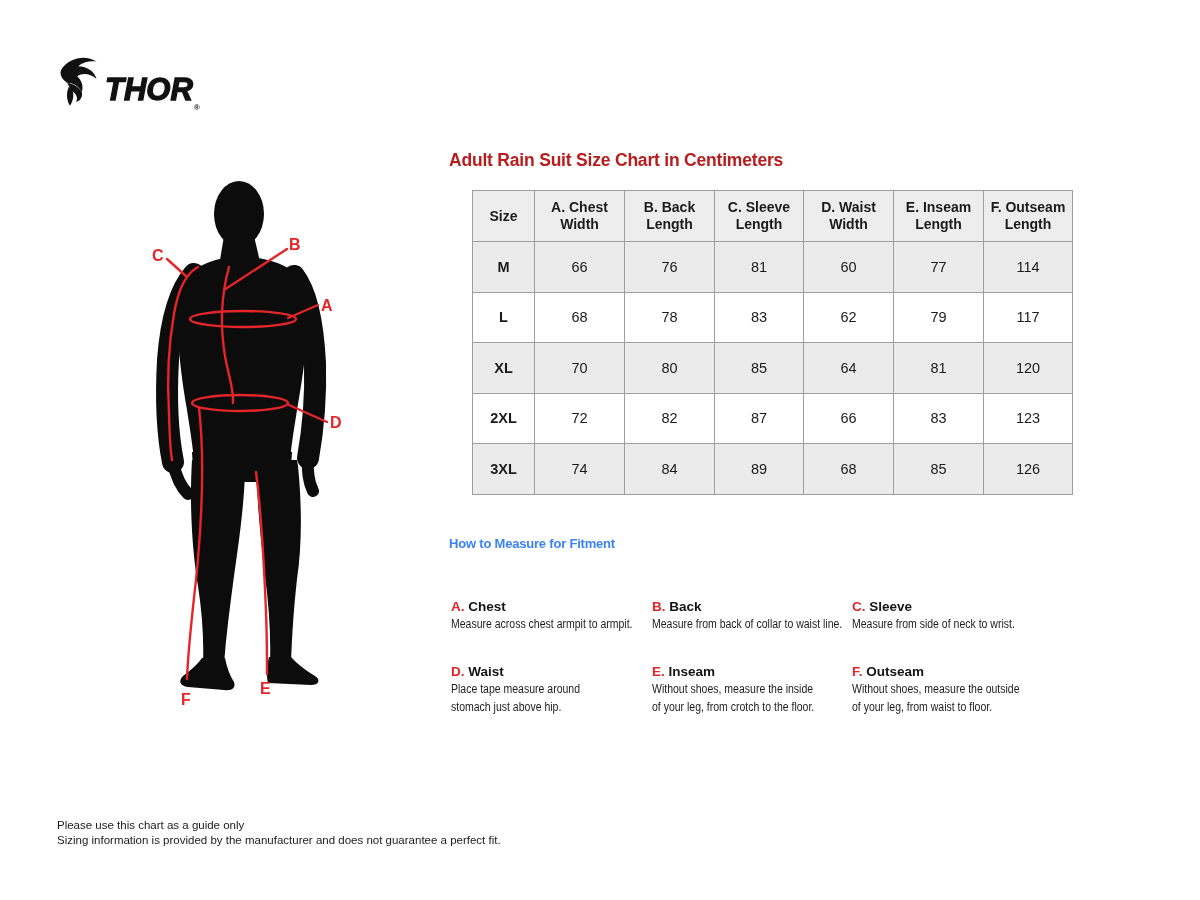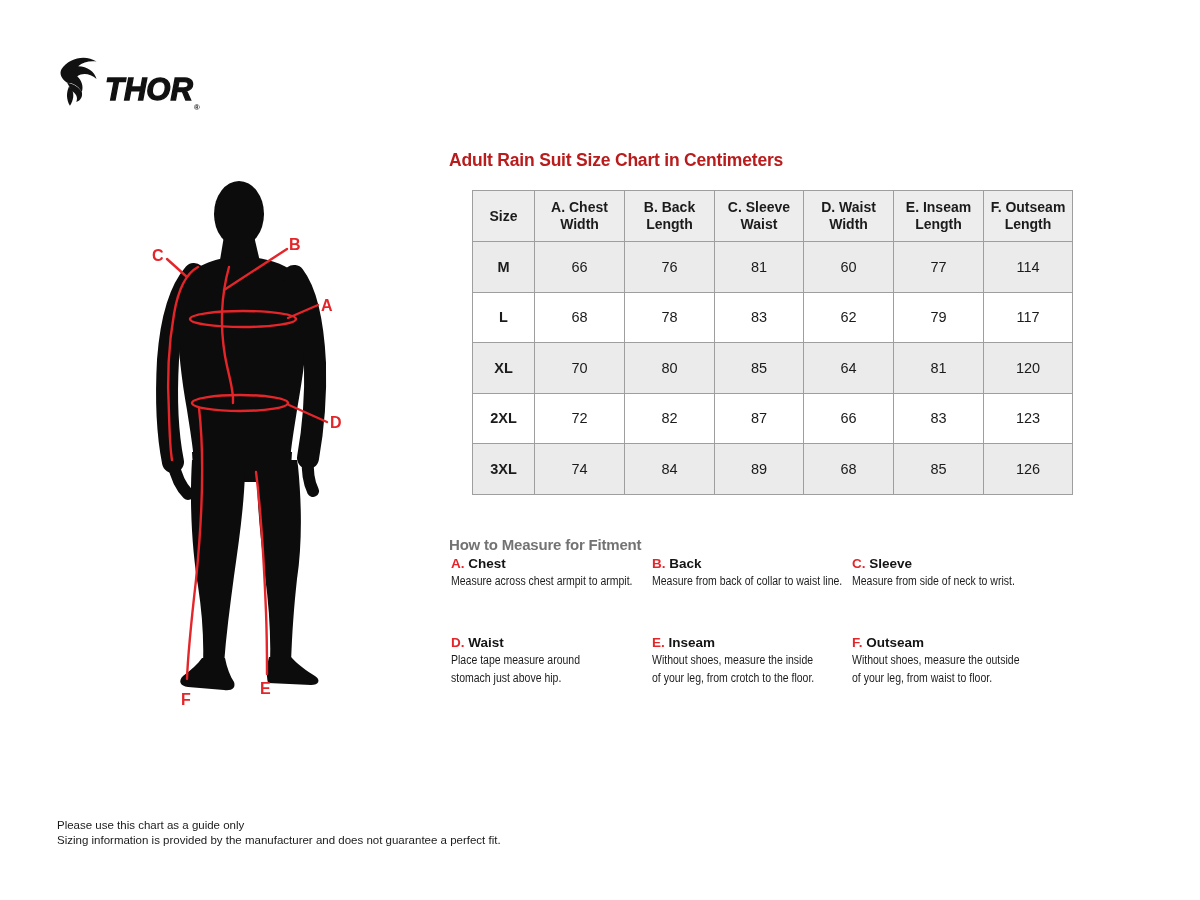--- a/index.html
+++ b/index.html
@@ -25,24 +25,24 @@
                    border-collapse:collapse;table-layout:fixed;}
   .size-table th,.size-table td{border:1px solid #9e9e9e;text-align:center;
                    vertical-align:middle;padding:0;}
   .size-table th{height:50px;font-size:14px;font-weight:bold;line-height:17px;
                  background:#ededed;color:#1b1b1b;}
   .size-table td{height:49.5px;font-size:14.5px;color:#1b1b1b;}
   .size-table td.size-col{font-weight:bold;}
   .size-table tr.stripe td{background:#ebebeb;}
 
   
-  .measure-title{position:absolute;left:449px;top:536px;font-size:15px;font-weight:bold;
-                 letter-spacing:-0.2px;color:#737373;}
-  .measure-grid{position:absolute;left:451px;top:555px;display:grid;
-                grid-template-columns:201px 200px 199px;row-gap:44px;}
+  .measure-title{position:absolute;left:449px;top:536px;font-size:13px;font-weight:bold;
+                 letter-spacing:-0.2px;color:#3b82f6;}
+  .measure-grid{position:absolute;left:451px;top:598px;display:grid;
+                grid-template-columns:201px 200px 199px;row-gap:30px;}
   .m-title{font-size:13.5px;font-weight:bold;line-height:17px;color:#141414;white-space:nowrap;}
   .m-letter{color:#e42529;}
   .m-desc{font-size:12.5px;line-height:18px;color:#1c1c1c;white-space:nowrap;
           transform:scaleX(0.84);transform-origin:0 0;}
 
   
   .disclaimer{position:absolute;left:57px;top:818px;font-size:11.5px;line-height:14.5px;
               color:#1a1a1a;}
 </style>
 </head>
@@ -111,21 +111,21 @@
         <col style="width:89px">
       <col style="width:90px">
         <col style="width:90px">
         <col style="width:89px">
     </colgroup>
     <thead>
       <tr>
         <th>Size</th>
         <th>A. Chest Width</th>
         <th>B. Back Length</th>
-        <th>C. Sleeve Waist</th>
+        <th>C. Sleeve Length</th>
         <th>D. Waist Width</th>
         <th>E. Inseam Length</th>
         <th>F. Outseam Length</th>
       </tr>
     </thead>
     <tbody>
       <tr class="stripe">
         <td class="size-col">M</td>
         <td>66</td>
         <td>76</td>

